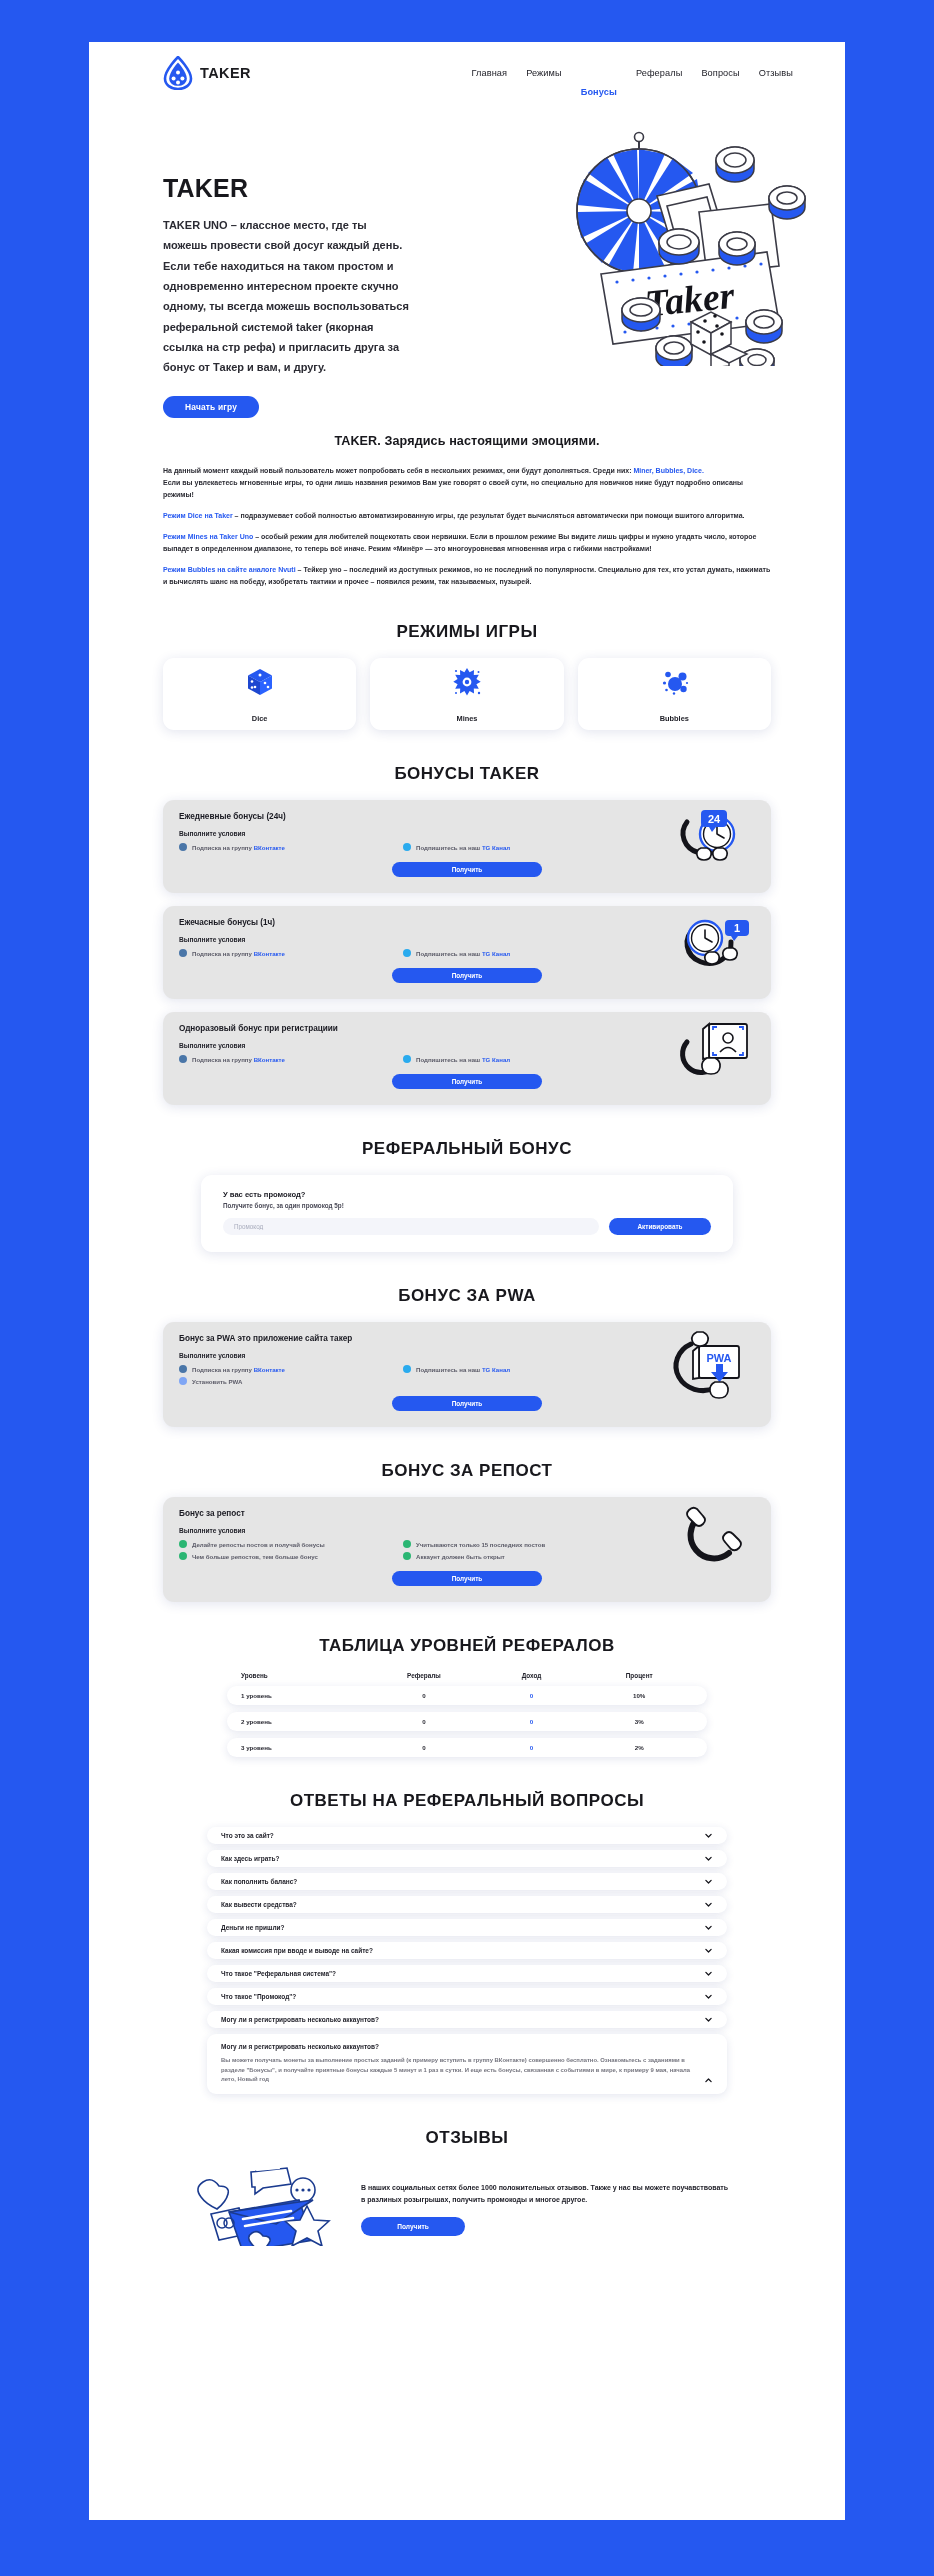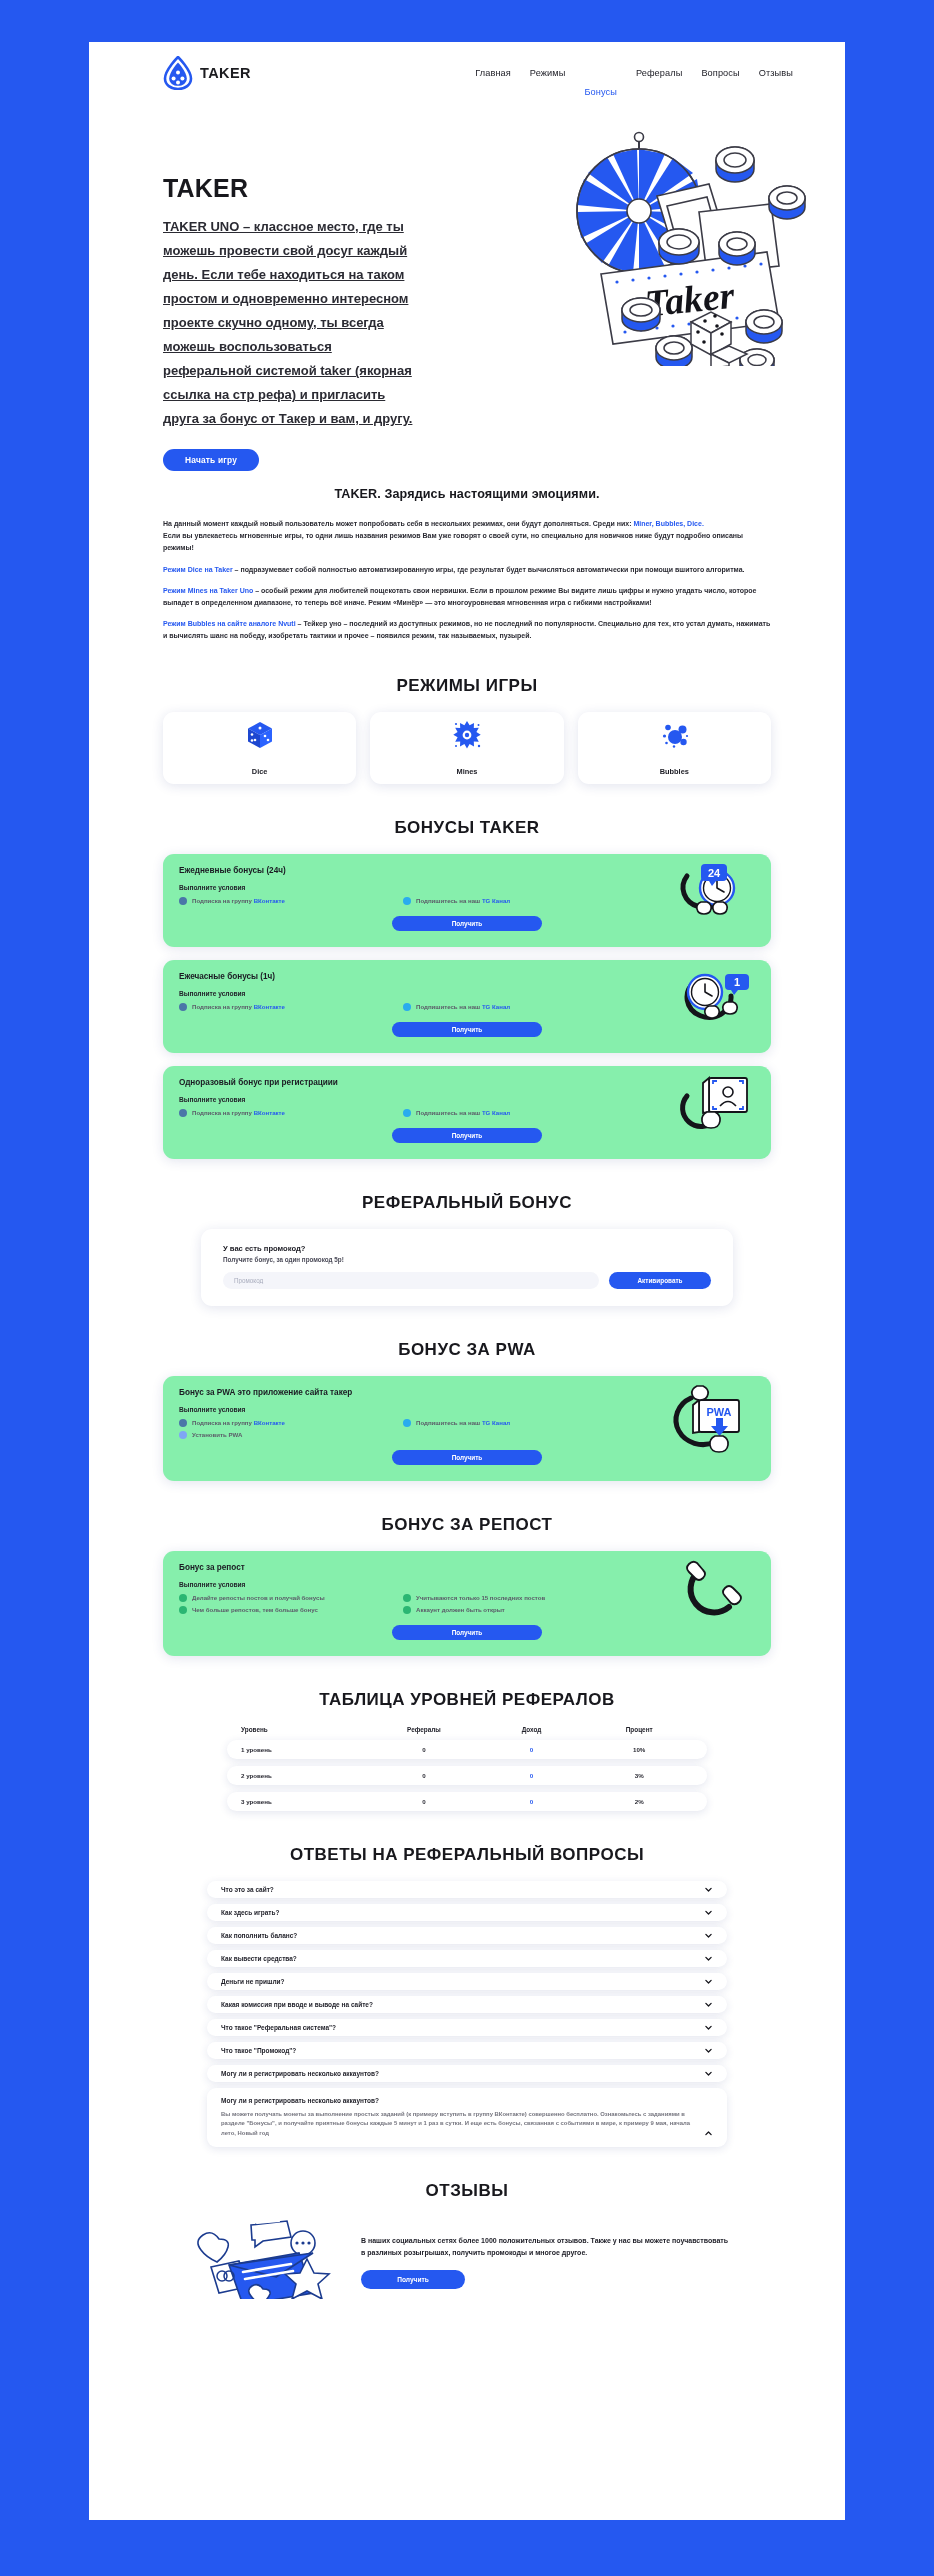--- a/index.html
+++ b/index.html
@@ -30,36 +30,35 @@
   .brand { display: flex; align-items: center; gap: 7px; }
   .brand-mark { width: 30px; height: 34px; display: block; }
   .brand-text {
     font-size: 14.5px; font-weight: 700; letter-spacing: 0.4px; color: #1c1c20;
   }
   .nav { margin-left: auto; display: flex; align-items: center; gap: 19px; }
   .nav a {
     font-size: 9.2px; color: #22222a; text-decoration: none; font-weight: 500;
     letter-spacing: 0.1px; white-space: nowrap;
   }
-  .nav a.active { color: #2558f0; font-weight: 400; margin-top: 38px; }
+  .nav a.active { color: #2558f0; font-weight: 700; margin-top: 38px; }
 
   
   .hero {
     display: flex; align-items: flex-start;
     padding: 28px 40px 6px 74px; position: relative; min-height: 250px;
   }
   .hero-left { width: 300px; padding-top: 42px; }
   .hero-title {
     font-size: 25px; font-weight: 800; color: #18181d; letter-spacing: 0.2px;
     margin-bottom: 12px;
   }
   .hero-text {
-    font-size: 13px; line-height: 1.85; color: #2b2b33; font-weight: 600;
+    font-size: 11px; line-height: 1.85; color: #2b2b33; font-weight: 600;
     width: 250px;
-    text-decoration: underline;
   }
   .btn-primary {
     display: inline-flex; align-items: center; justify-content: center;
     background: #2558f0; color: #fff; border: none; border-radius: 20px;
     font-size: 8.4px; font-weight: 700; font-family: inherit; cursor: pointer;
     height: 22px; padding: 0 22px; margin-top: 18px; letter-spacing: 0.2px;
   }
   .hero-art { position: absolute; right: 36px; top: 12px; width: 270px; height: 250px; }
 
   
@@ -87,21 +86,21 @@
     box-shadow: 0 2px 12px rgba(30,50,120,.13);
     display: flex; flex-direction: column; align-items: center;
     justify-content: center; gap: 16px; cursor: pointer;
   }
   .mode-card svg { display: block; }
   .mode-label { font-size: 7.4px; font-weight: 700; color: #1c1c24; }
 
   
   .bonus-wrap { padding: 0 74px; }
   .bonus-card {
-    background: #86efac; border-radius: 11px; box-shadow: 0 2px 12px rgba(30,50,120,.13);
+    background: #e5e5e5; border-radius: 11px; box-shadow: 0 2px 12px rgba(30,50,120,.13);
     padding: 12px 16px 16px 16px; margin-bottom: 13px; position: relative;
     min-height: 66px;
   }
   .bonus-title { font-size: 8.2px; font-weight: 700; color: #1a1a22; }
   .bonus-sub { font-size: 6.6px; font-weight: 700; color: #23232b; margin-top: 9px; }
   .cond-grid {
     display: grid; grid-template-columns: 1fr 1fr; gap: 4px 18px;
     margin-top: 6px; max-width: 430px;
   }
   .cond { display: flex; align-items: center; gap: 5px; }

